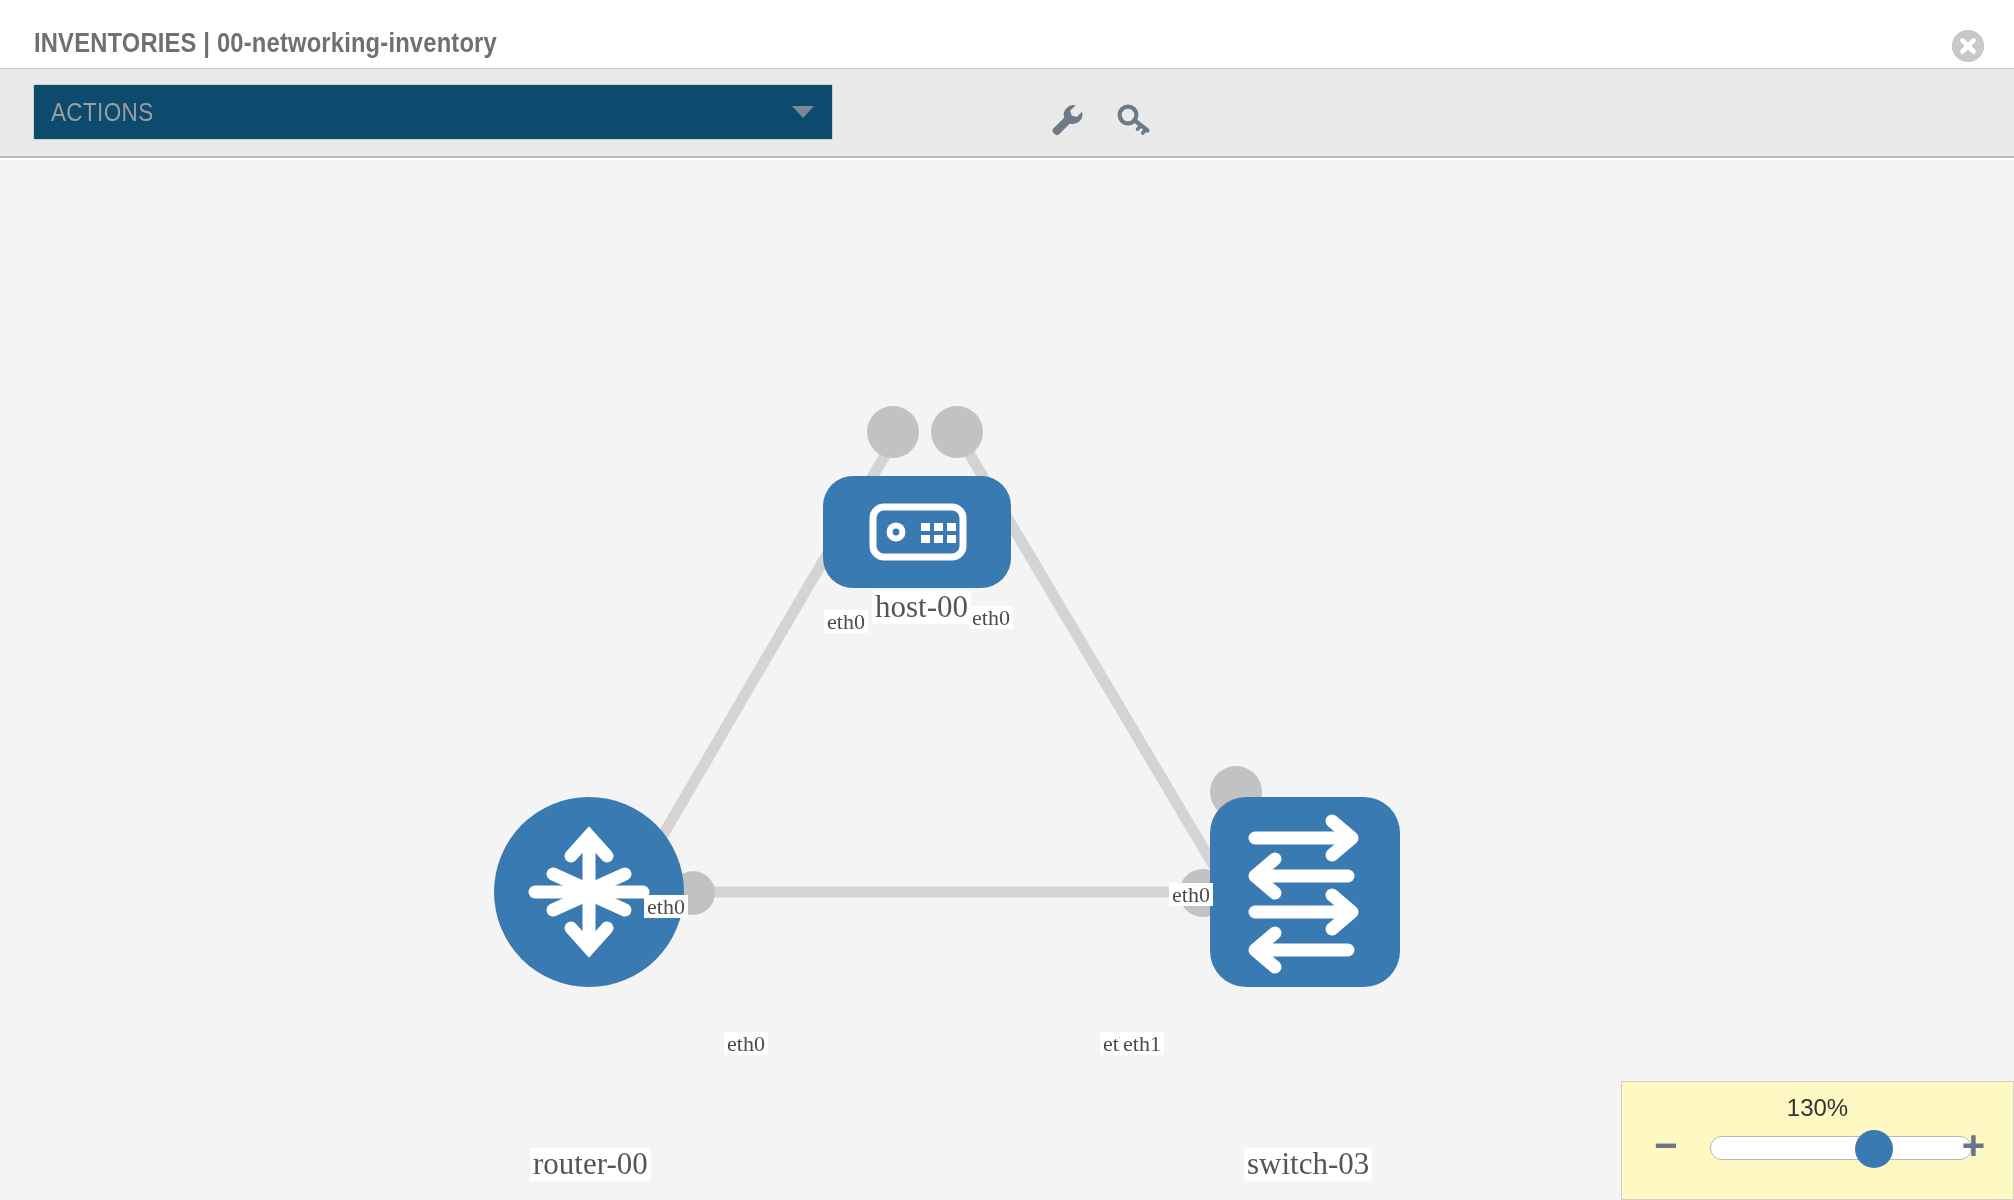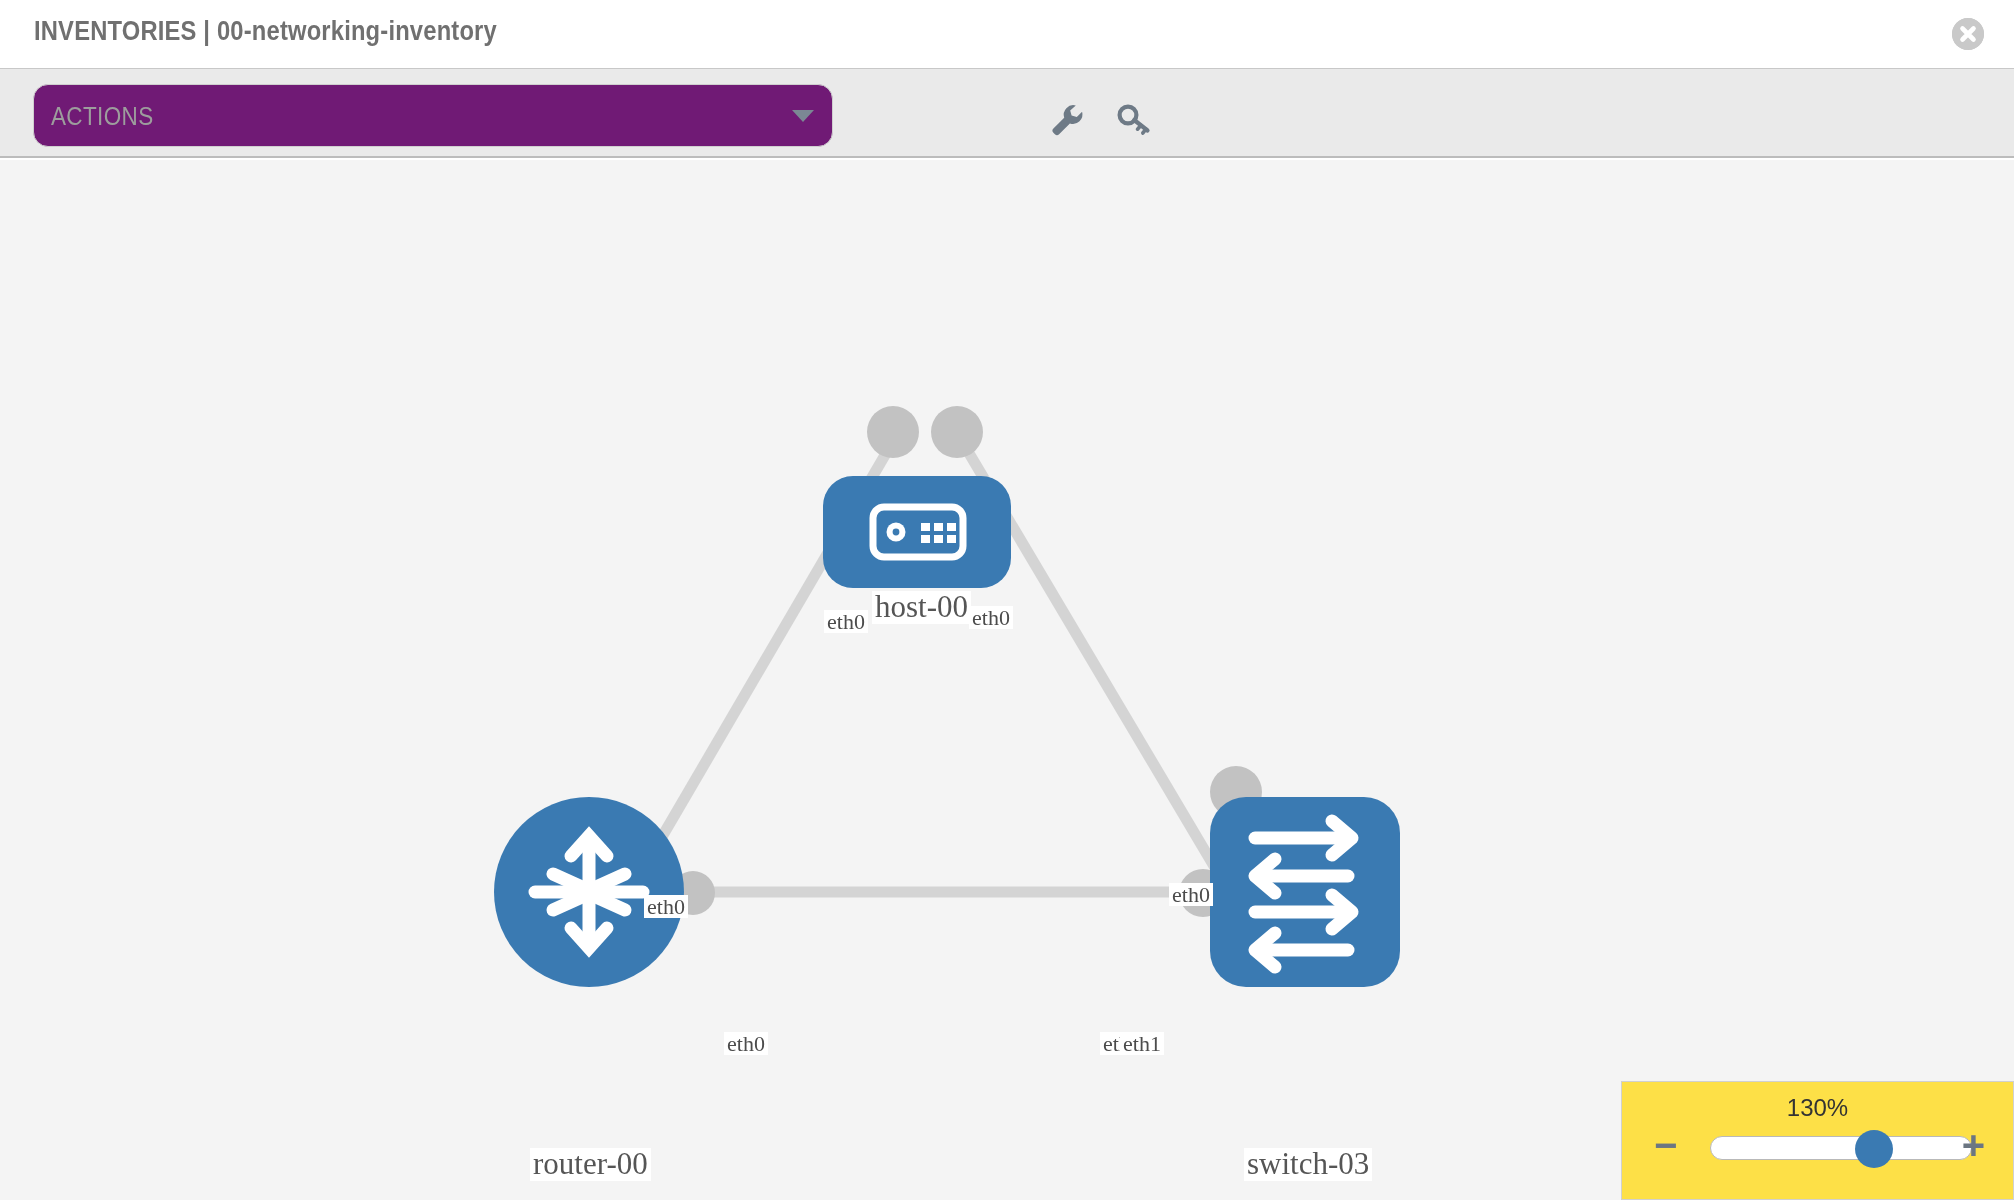--- a/index.html
+++ b/index.html
@@ -5,21 +5,21 @@
   * { box-sizing: border-box; margin: 0; padding: 0; }
   html, body {
     width: 2014px; height: 1200px;
     font-family: "Liberation Sans", sans-serif;
     background: #ffffff;
     overflow: hidden;
   }
 
   
   .topbar {
-    position: absolute; left: 0; top: 0; width: 2014px; height: 68px;
+    position: absolute; left: 0; top: 12px; width: 2014px; height: 68px;
     background: #ffffff;
   }
   .breadcrumb {
     position: absolute; left: 34px; top: 16px;
     font-size: 27px; font-weight: bold; letter-spacing: .2px;
     color: #707070;
     font-family: "Liberation Sans Narrow", "Liberation Sans", sans-serif;
     transform: scaleX(.88); transform-origin: left center;
     white-space: nowrap;
   }
@@ -31,23 +31,23 @@
   .close-btn svg { display: block; }
 
   
   .toolbar {
     position: absolute; left: 0; top: 68px; width: 2014px; height: 90px;
     background: #eaeaea;
     border-top: 1px solid #c8c8c8;
     border-bottom: 2px solid #bcbcbc;
   }
   .field {
-    position: absolute; top: 15px; height: 63px;
-    background: #701a75;
-    border: 1px solid #cfcfcf; border-radius: 15px;
+    position: absolute; top: 15px; height: 56px;
+    background: #0c4a6e;
+    border: 1px solid #cfcfcf; border-radius: 2px;
   }
   .field .ph {
     position: absolute; left: 17px; top: 50%; transform: translateY(-50%) scaleX(.9);
     transform-origin: left center;
     font-size: 25px; color: #9d9d9d; letter-spacing: .4px;
     font-family: "Liberation Sans Narrow", "Liberation Sans", sans-serif;
     white-space: nowrap;
   }
   .field .caret {
     position: absolute; right: 18px; top: 50%; transform: translateY(-50%);
@@ -80,21 +80,21 @@
     line-height: 1.05;
     font-family: Liberation Serif, serif;
   }
   .name-label { font-size: 31px; padding: 0 3px; }
   .if-label   { font-size: 22px; padding: 0 3px; color: #4c4c4c; }
 
   
   .zoom-panel {
     position: absolute; left: 1621px; top: 1081px;
     width: 393px; height: 119px;
-    background: #fde047; border: 1px solid #d0d0d0;
+    background: #fef9c3; border: 1px solid #d0d0d0;
   }
   .zoom-value {
     position: absolute; left: 0; right: 0; top: 12px;
     text-align: center; font-size: 24px; color: #333333;
   }
   .zoom-minus, .zoom-plus {
     position: absolute; top: 48px; cursor: pointer;
     color: #6b7682; font-size: 40px; line-height: 30px; font-weight: bold;
   }
   .zoom-minus { left: 32px; }

